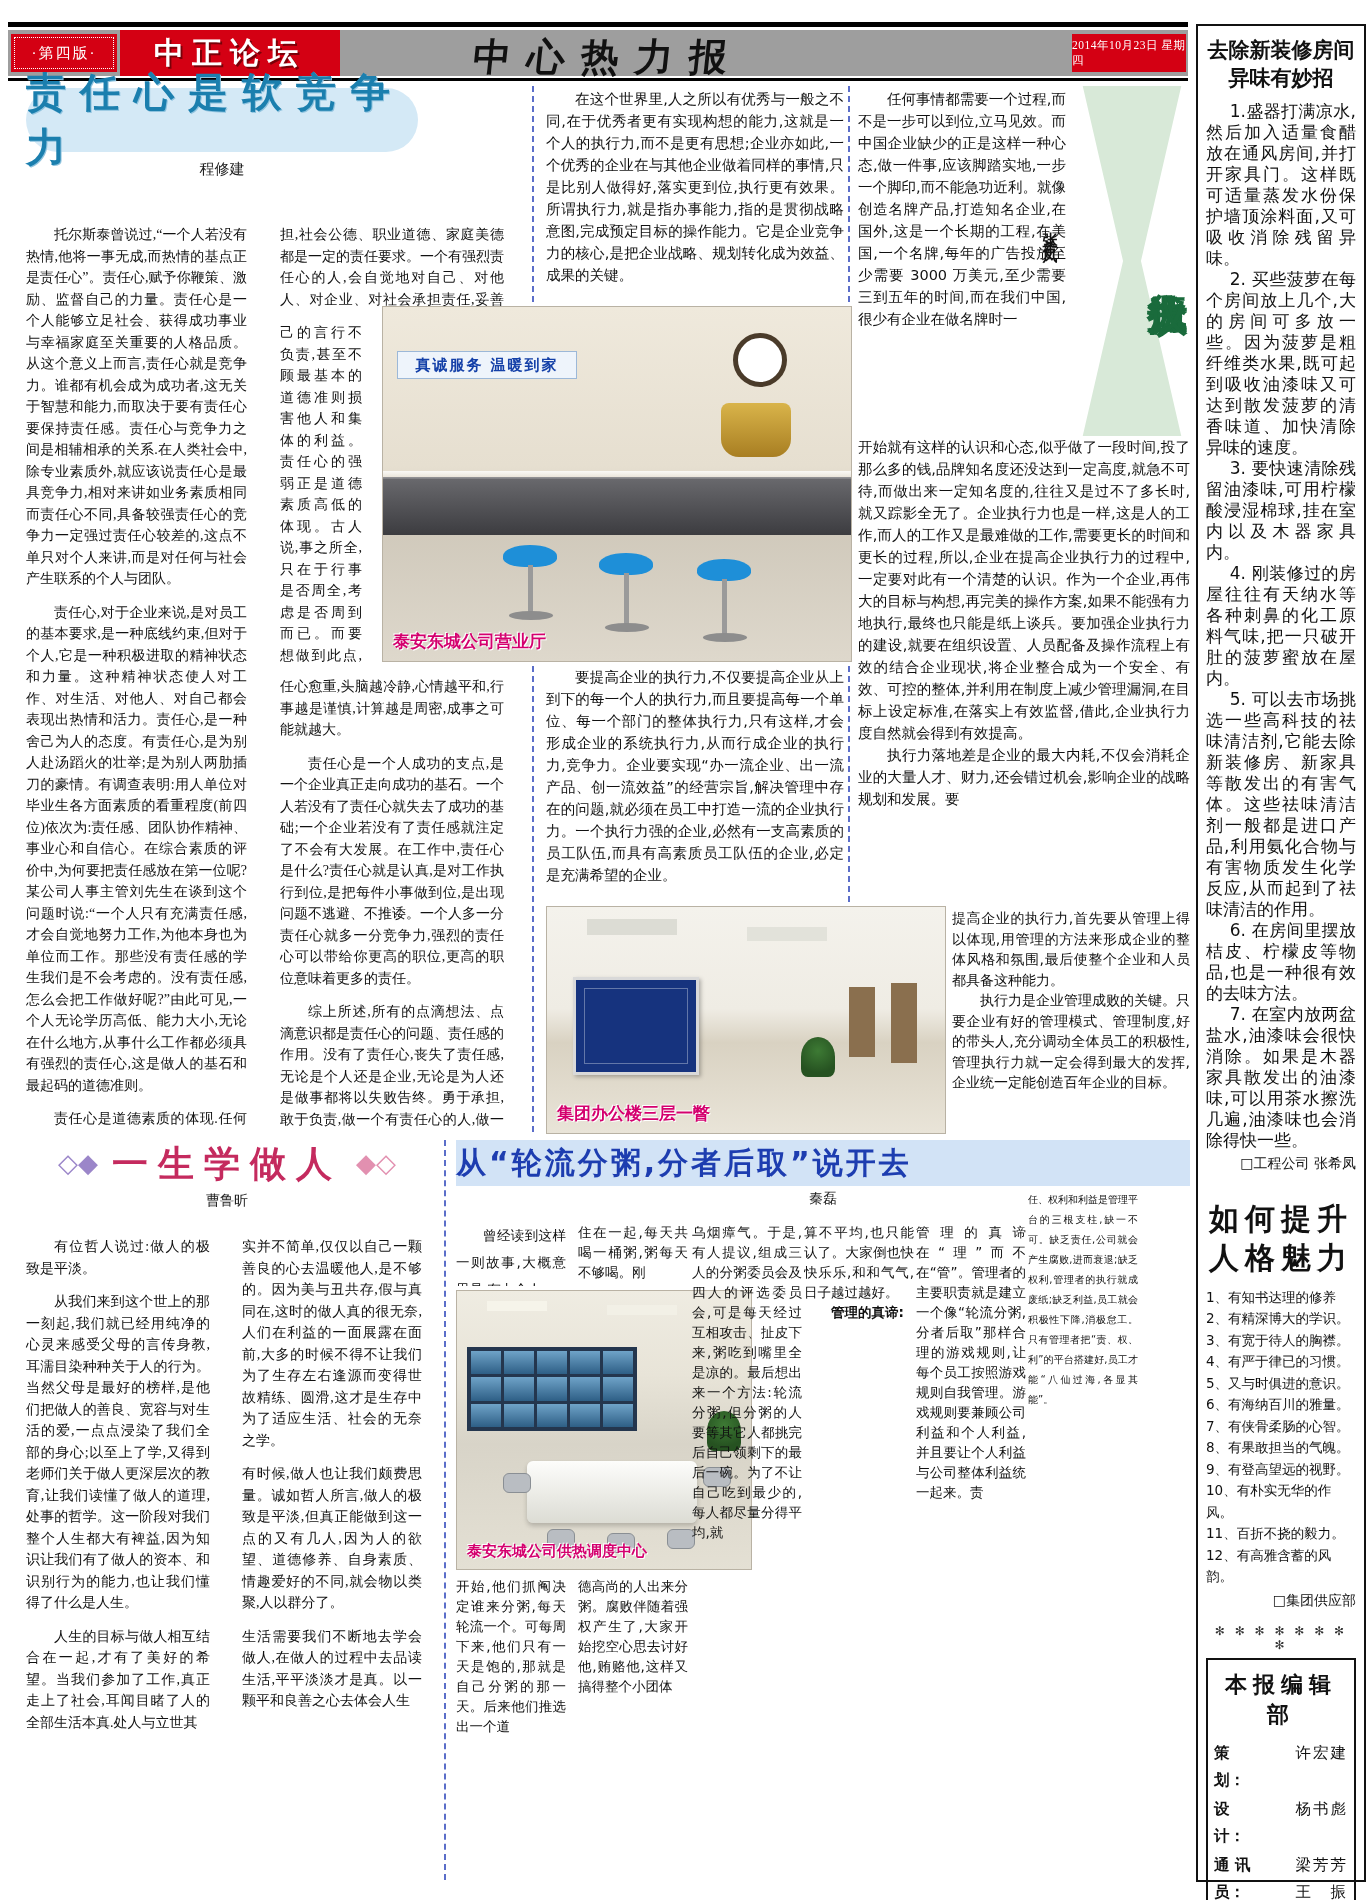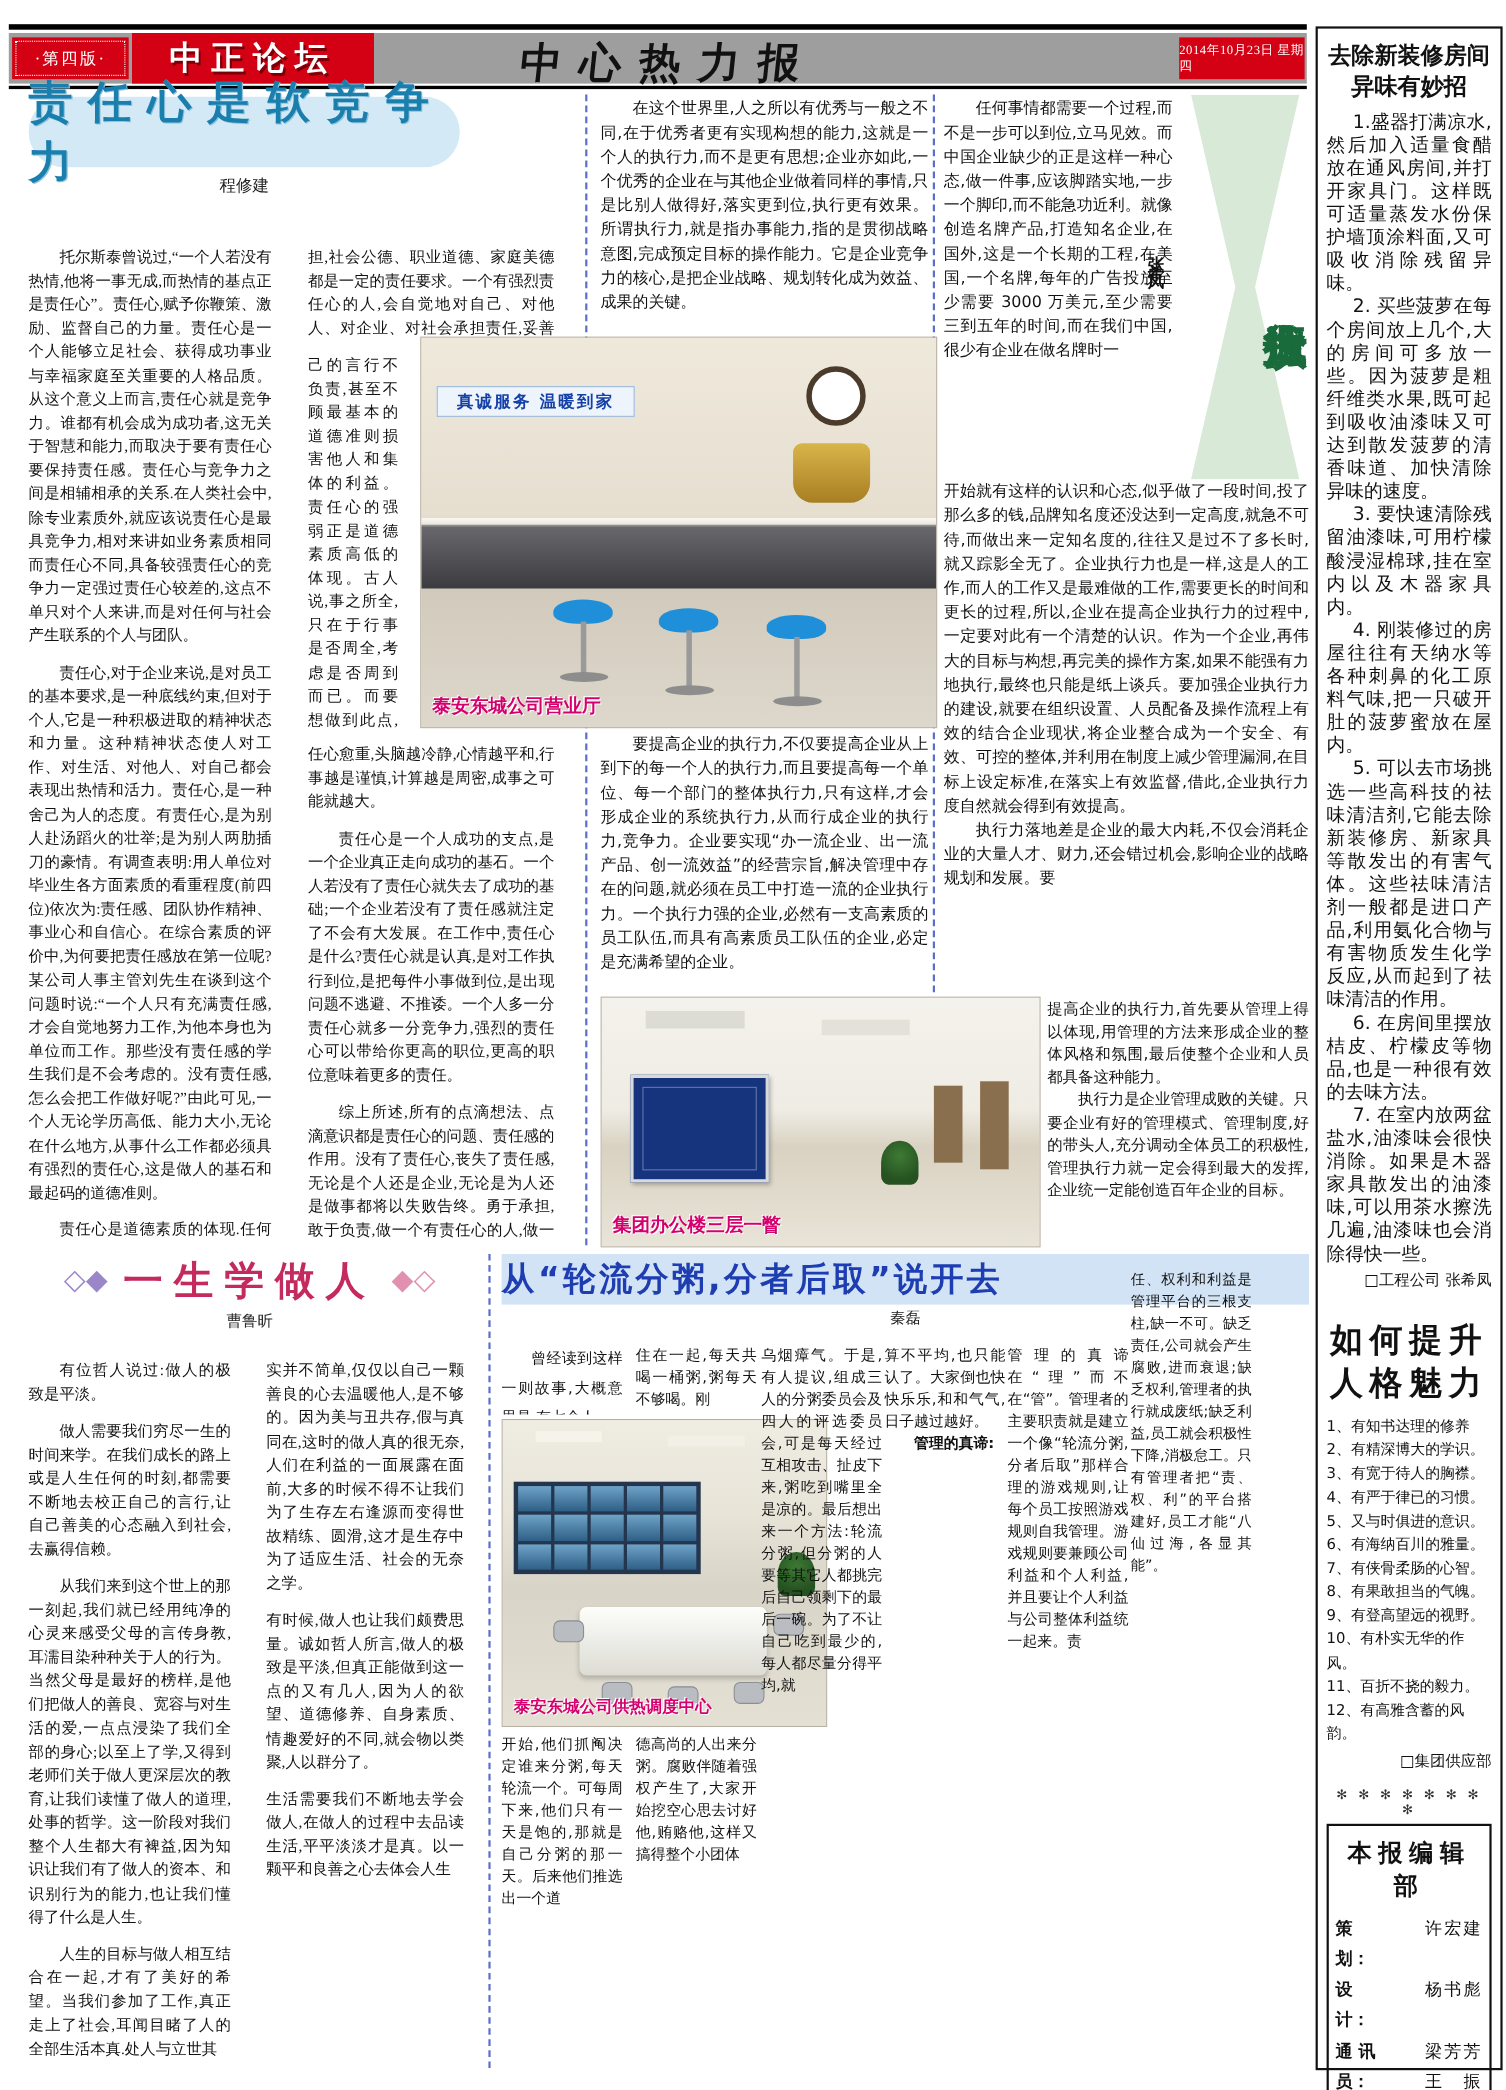--- a/index.html
+++ b/index.html
@@ -186,21 +186,20 @@
 
   <div class="abs life-banner" style="left:20px;top:1140px;width:414px;height:48px;">
     <span class="diam" style="color:#9b86c9;">◇◆</span>
     <span class="life-title">一生学做人</span>
     <span class="diam" style="color:#e290b0;">◆◇</span>
   </div>
   <div class="abs byline" style="left:20px;top:1192px;width:414px;font-size:14px;">曹鲁昕</div>
   <div class="abs kai" style="left:14px;top:1224px;width:208px;height:656px;">
 
   <p>有位哲人说过:做人的极致是平淡。</p>
-      <p>做人需要我们穷尽一生的时间来学。在我们成长的路上或是人生任何的时刻,都需要不断地去校正自己的言行,让自己善美的心态融入到社会,去赢得信赖。</p>
       <p>从我们来到这个世上的那一刻起,我们就已经用纯净的心灵来感受父母的言传身教,耳濡目染种种关于人的行为。当然父母是最好的榜样,是他们把做人的善良、宽容与对生活的爱,一点点浸染了我们全部的身心;以至上了学,又得到老师们关于做人更深层次的教育,让我们读懂了做人的道理,处事的哲学。这一阶段对我们整个人生都大有裨益,因为知识让我们有了做人的资本、和识别行为的能力,也让我们懂得了什么是人生。</p>
       <p>人生的目标与做人相互结合在一起,才有了美好的希望。当我们参加了工作,真正走上了社会,耳闻目睹了人的全部生活本真.处人与立世其</p>
     </div>
   <div class="abs kai" style="left:230px;top:1224px;width:204px;height:656px;">
 
   <p class="noind">实并不简单,仅仅以自己一颗善良的心去温暖他人,是不够的。因为美与丑共存,假与真同在,这时的做人真的很无奈,人们在利益的一面展露在面前,大多的时候不得不让我们为了生存左右逢源而变得世故精练、圆滑,这才是生存中为了适应生活、社会的无奈之学。</p>
       <p class="noind">有时候,做人也让我们颇费思量。诚如哲人所言,做人的极致是平淡,但真正能做到这一点的又有几人,因为人的欲望、道德修养、自身素质、情趣爱好的不同,就会物以类聚,人以群分了。</p>
       <p class="noind">生活需要我们不断地去学会做人,在做人的过程中去品读生活,平平淡淡才是真。以一颗平和良善之心去体会人生</p>
     </div>
 
@@ -255,21 +254,21 @@
   <div class="abs hei" style="left:692px;top:1222px;width:110px;height:656px;font-size:13.5px;line-height:20px;">
     <p class="noind">乌烟瘴气。于是,有人提议,组成三人的分粥委员会及四人的评选委员会,可是每天经过互相攻击、扯皮下来,粥吃到嘴里全是凉的。最后想出来一个方法:轮流分粥,但分粥的人要等其它人都挑完后自己领剩下的最后一碗。为了不让自己吃到最少的,每人都尽量分得平均,就</p>
   </div>
   <div class="abs hei" style="left:804px;top:1222px;width:110px;height:656px;font-size:13.5px;line-height:20px;">
     <p class="noind">算不平均,也只能认了。大家倒也快快乐乐,和和气气,日子越过越好。</p>
     <p style="font-weight:bold;">管理的真谛:</p>
   </div>
   <div class="abs hei" style="left:916px;top:1222px;width:110px;height:656px;font-size:13.5px;line-height:20px;">
     <p class="noind">管理的真谛在“理”而不在“管”。管理者的主要职责就是建立一个像“轮流分粥,分者后取”那样合理的游戏规则,让每个员工按照游戏规则自我管理。游戏规则要兼顾公司利益和个人利益,并且要让个人利益与公司整体利益统一起来。责</p>
   </div>
-  <div class="abs hei" style="left:1028px;top:1154px;width:110px;height:656px;font-size:13px;line-height:20px;">
+  <div class="abs hei" style="left:1028px;top:1190px;width:110px;height:656px;font-size:10px;line-height:20px;">
     <p class="noind">任、权利和利益是管理平台的三根支柱,缺一不可。缺乏责任,公司就会产生腐败,进而衰退;缺乏权利,管理者的执行就成废纸;缺乏利益,员工就会积极性下降,消极怠工。只有管理者把“责、权、利”的平台搭建好,员工才能“八仙过海,各显其能”。</p>
   </div>
 
   <div class="abs sidebar" style="left:1196px;top:24px;width:170px;height:1858px;">
     <div class="sb-title">
       <div>去除新装修房间</div>
       <div>异味有妙招</div>
     </div>
     <div class="sb-list">
 

